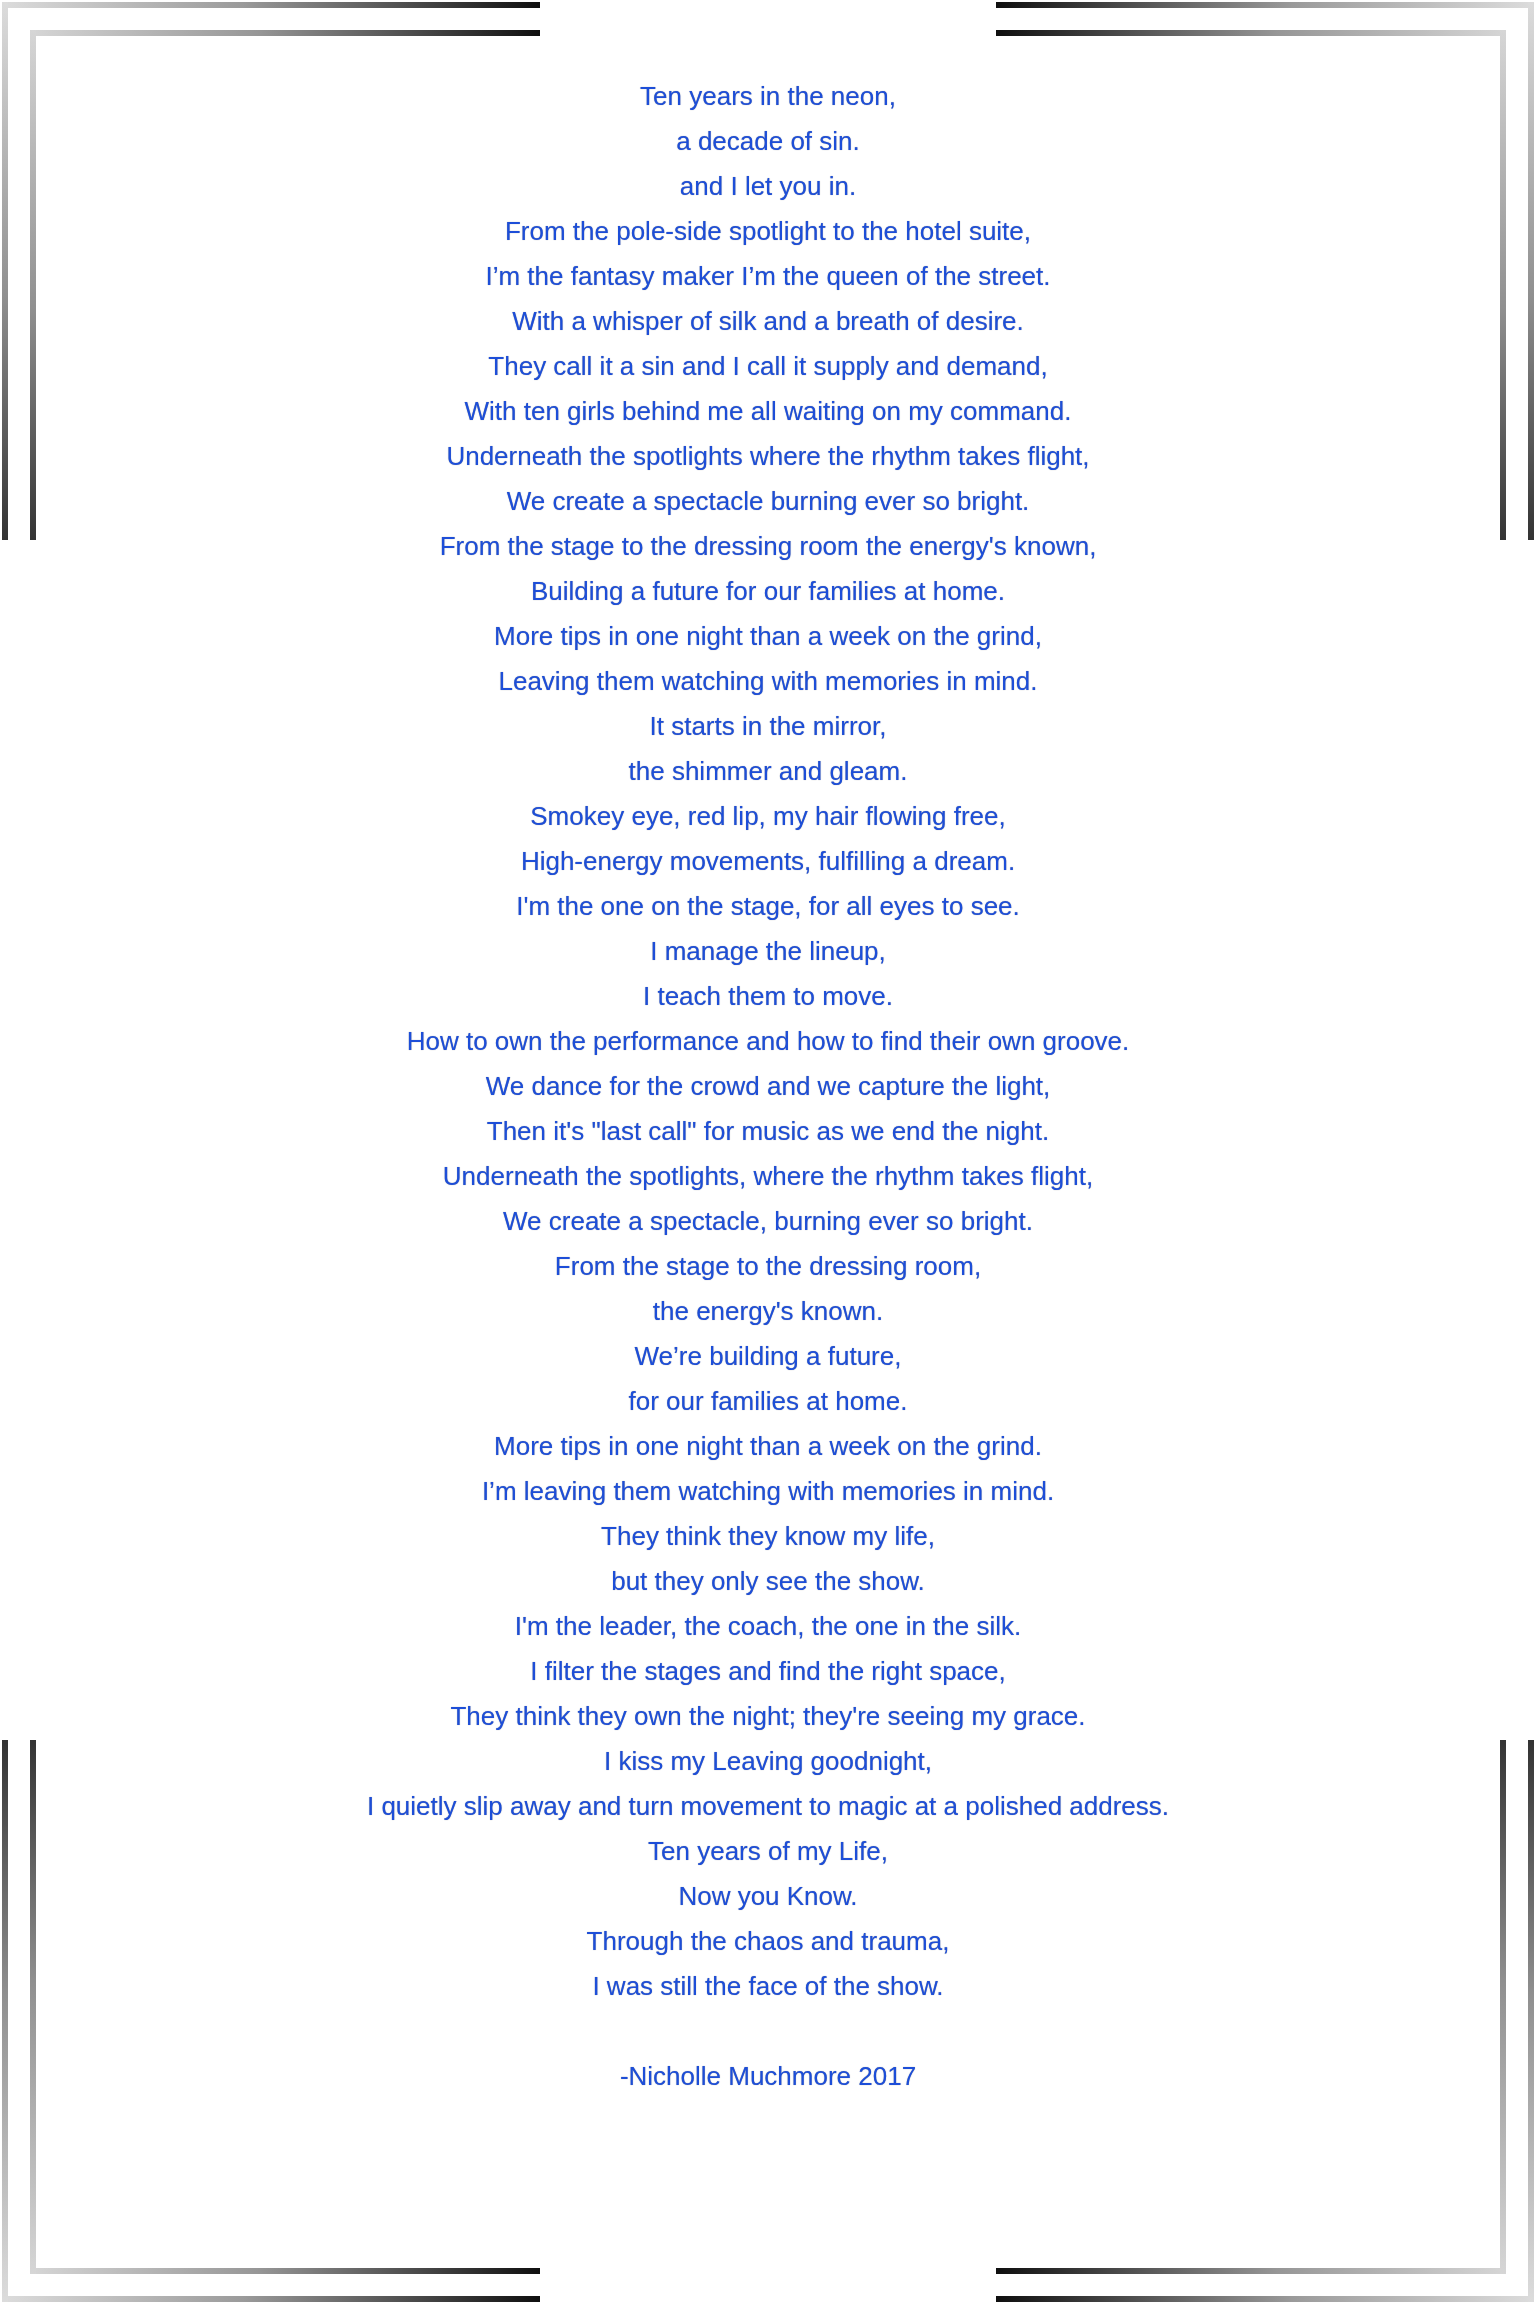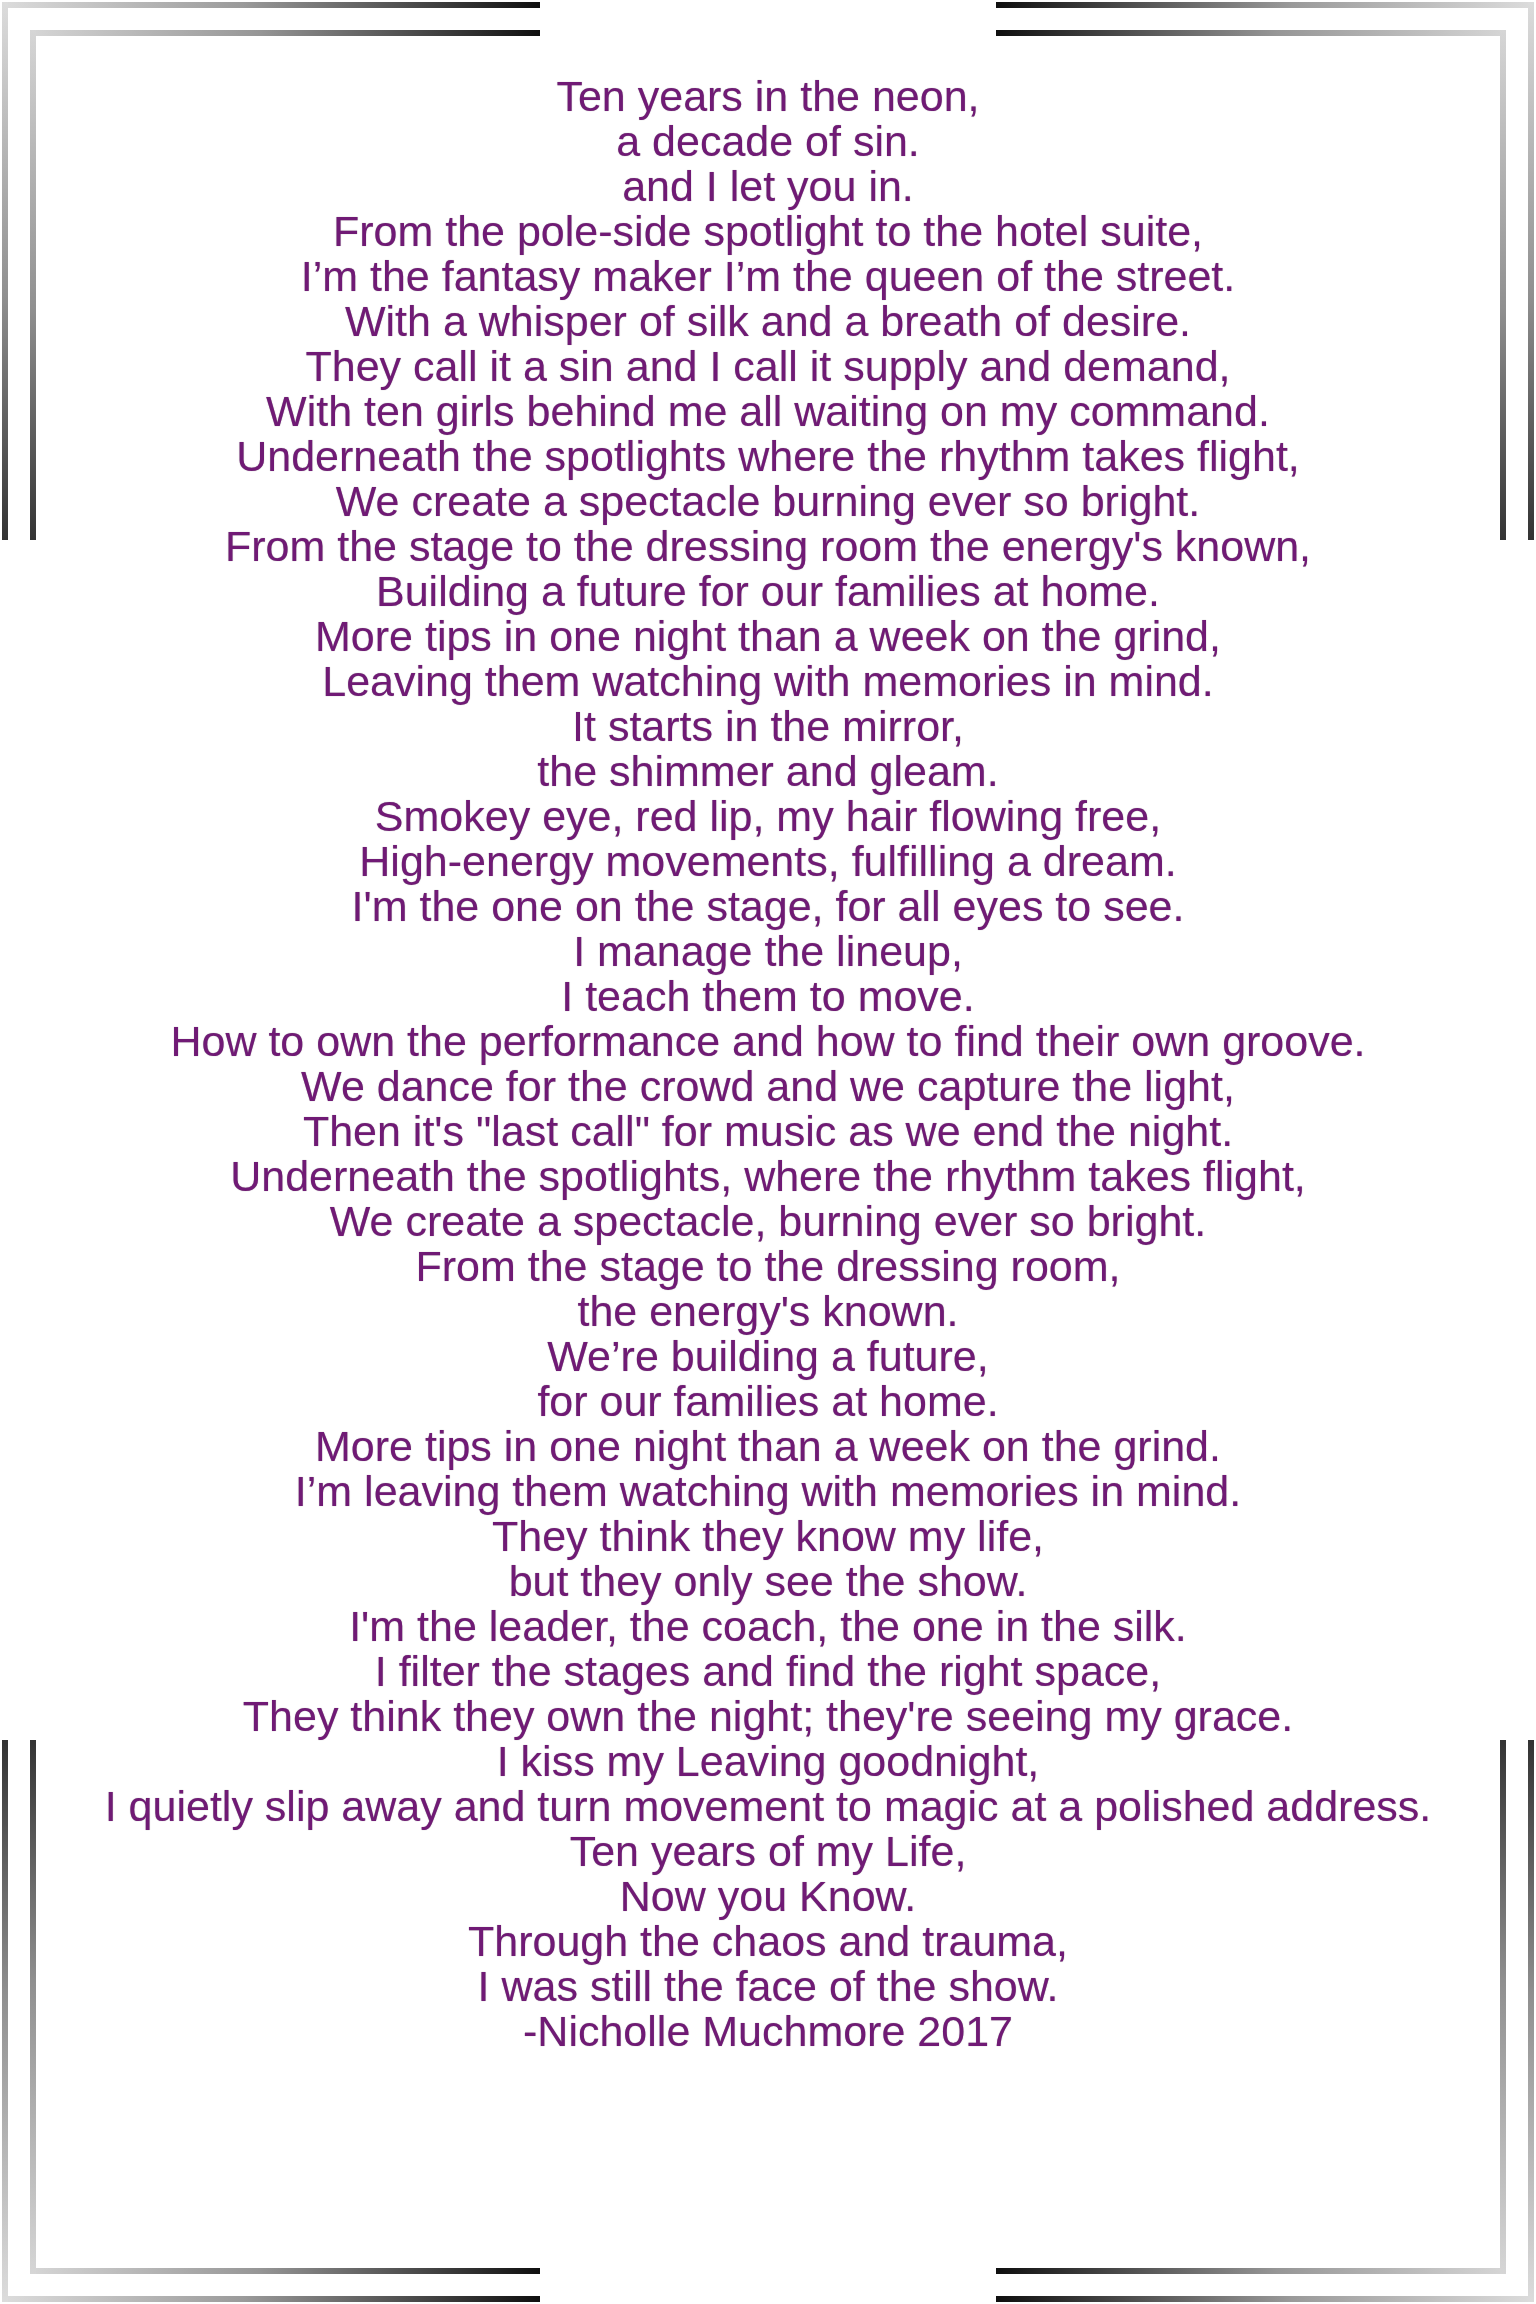--- a/index.html
+++ b/index.html
@@ -37,27 +37,28 @@
   .inner-right-top   {left:1500px; top:30px;   height:510px; background:linear-gradient(to bottom,#d6d6d6 0%,#8f8f8f 55%,#333333 100%);}
   .inner-right-bottom{left:1500px; top:1740px; height:534px; background:linear-gradient(to top,   #d6d6d6 0%,#8f8f8f 55%,#333333 100%);}
 
   
   .poem{
     position:absolute;
     left:60px;
     right:60px;
     top:74px;
     text-align:center;
-    color:#701a75;
-    font-size:43px;
+    color:#1d4ed8;
+    font-size:26px;
     line-height:45px;
     text-shadow:0 0 1px rgba(0,0,0,0.40);
   }
   .poem .line{white-space:nowrap;}
   .attribution{
+    margin-top:45px;
     white-space:nowrap;
   }
 </style>
 </head>
 <body>
 
 <div id="page">
 
   <div class="seg h-seg outer-top-left"></div>
   <div class="seg h-seg outer-top-right"></div>

